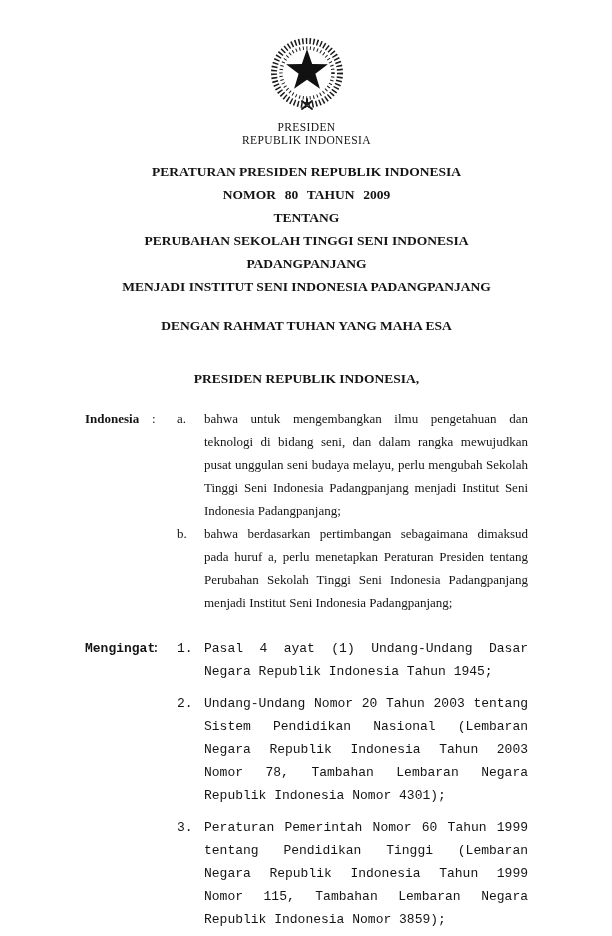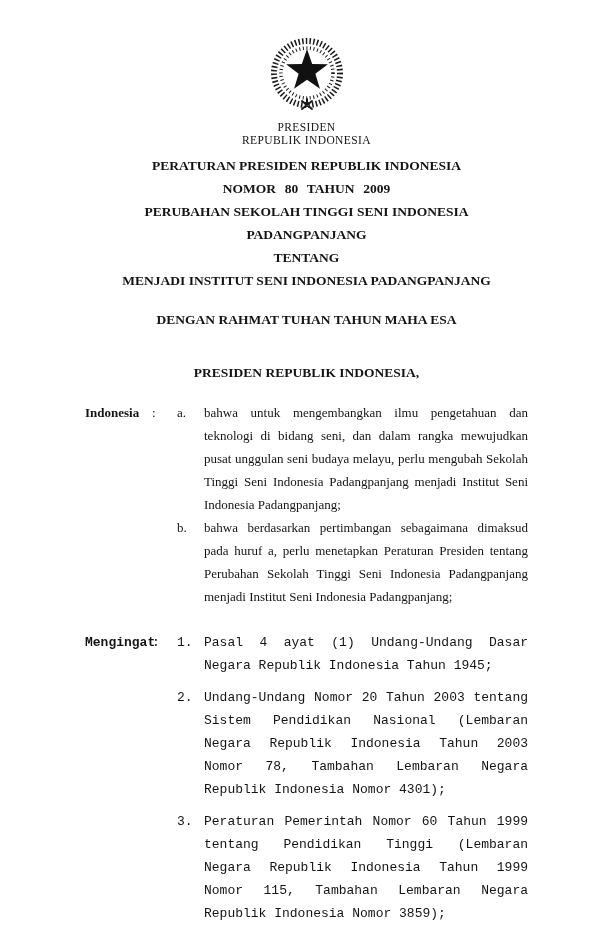--- a/index.html
+++ b/index.html
@@ -17,21 +17,21 @@
   
   .doc-header { text-align: center; }
   .seal { display: block; margin: 0 auto; }
   .org-line {
     font-size: 11.5px;
     line-height: 13px;
     letter-spacing: 0.4px;
   }
   .org-line:first-of-type { margin-top: 9px; }
   
-  .title-block { margin-top: 7px; text-align: center; }
+  .title-block { margin-top: 13px; text-align: center; }
   .title-line {
     font-weight: bold;
     font-size: 13.5px;
     line-height: 23px;
   }
   .wide-spacing { word-spacing: 0.4em; }
   
   .invocation, .authority {
     text-align: center;
     font-weight: bold;
@@ -77,26 +77,26 @@
       <polygon fill="#111111" points="56,13 61.17,27.88 76.92,28.2 64.37,37.72 68.93,52.8 56,43.8 43.07,52.8 47.63,37.72 35.08,28.2 50.83,27.88"></polygon>
       <path d="M51,65 L61,73 M61,65 L51,73 M56,63 L56,70" fill="none" stroke="#1a1a1a" stroke-width="2" stroke-linecap="round"></path>
     </svg>
     <div class="org-line">PRESIDEN</div>
     <div class="org-line">REPUBLIK INDONESIA</div>
   </header>
 
   <section class="title-block">
     <div class="title-line">PERATURAN PRESIDEN REPUBLIK INDONESIA</div>
     <div class="title-line wide-spacing">NOMOR 80 TAHUN 2009</div>
+    <div class="title-line">TENTANG</div>
     <div class="title-line">PERUBAHAN SEKOLAH TINGGI SENI INDONESIA PADANGPANJANG</div>
-    <div class="title-line">TENTANG</div>
     <div class="title-line">MENJADI INSTITUT SENI INDONESIA PADANGPANJANG</div>
   </section>
 
-  <div class="invocation">DENGAN RAHMAT TUHAN TAHUN MAHA ESA</div>
+  <div class="invocation">DENGAN RAHMAT TUHAN YANG MAHA ESA</div>
   <div class="authority">PRESIDEN REPUBLIK INDONESIA,</div>
 
   <section class="clause menimbang">
     <div class="clause-label">Indonesia</div>
     <div class="clause-colon">:</div>
     <div class="clause-items">
       <div class="clause-item">
         <div class="item-marker">a.</div>
         <div class="item-text">bahwa untuk mengembangkan ilmu pengetahuan dan teknologi di bidang seni, dan dalam rangka mewujudkan pusat unggulan seni budaya melayu, perlu mengubah Sekolah Tinggi Seni Indonesia Padangpanjang menjadi Institut Seni Indonesia Padangpanjang;</div>
       </div>

